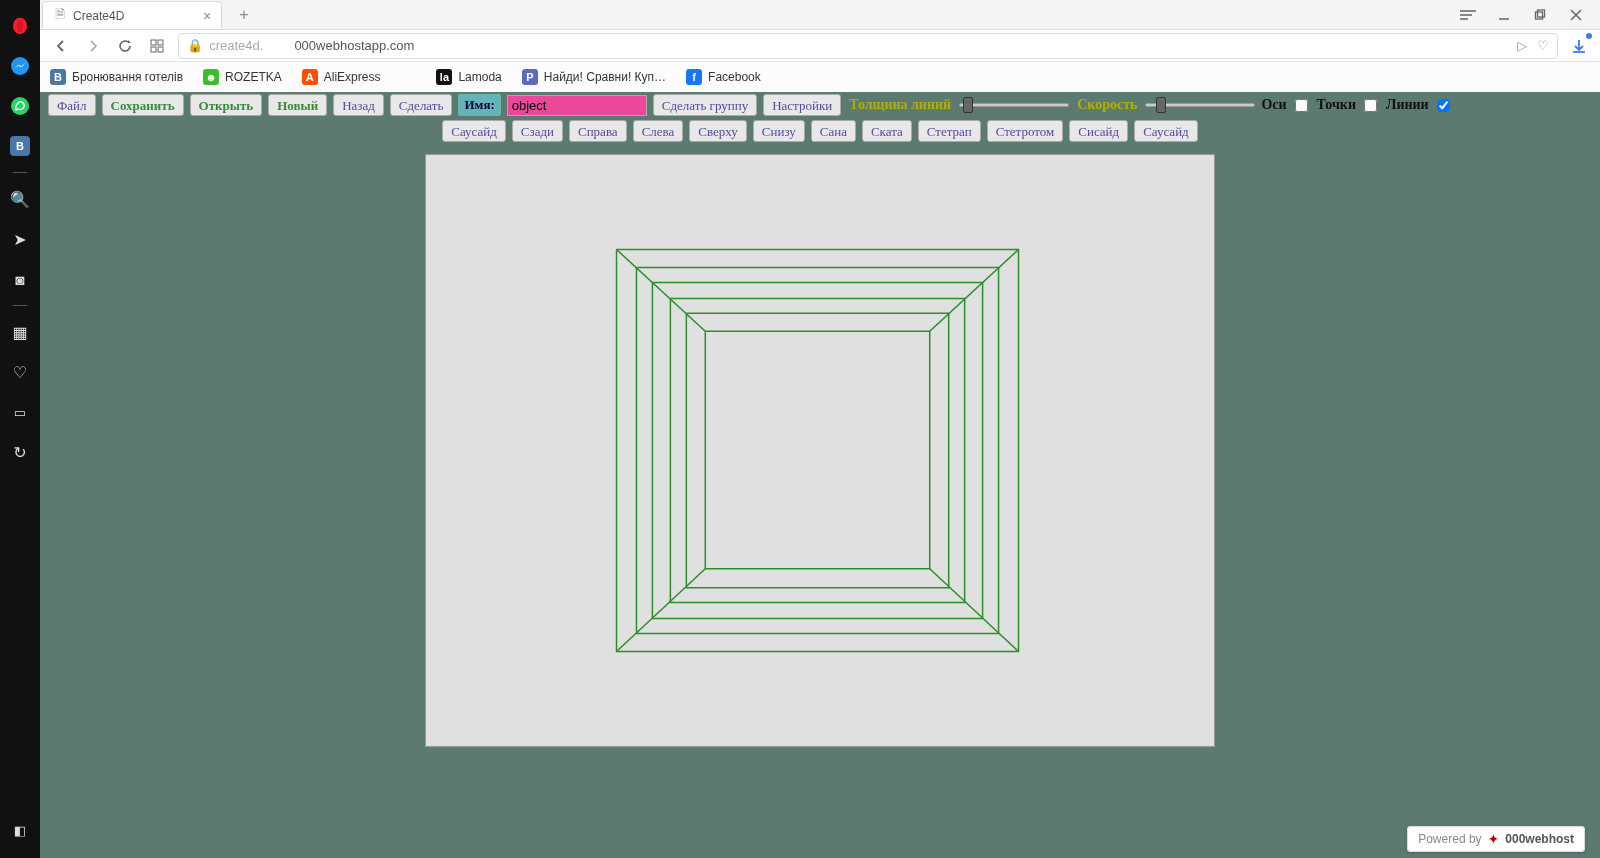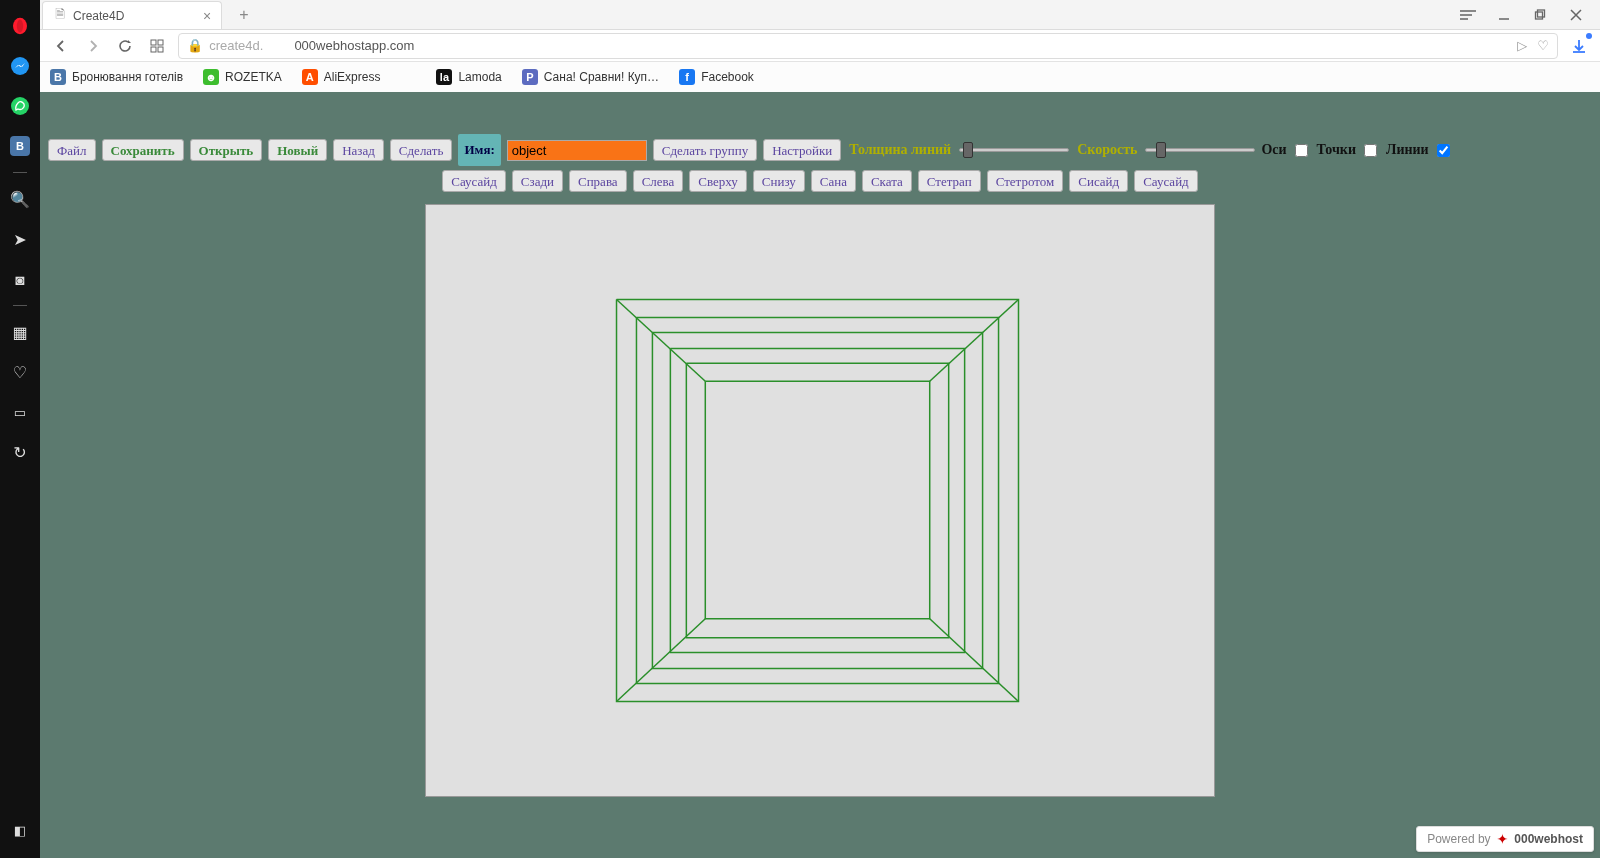--- a/index.html
+++ b/index.html
@@ -74,36 +74,36 @@
     background:#5c7a6f; 
     overflow:auto;
   }
   
   .page::-webkit-scrollbar { width:12px; }
   .page::-webkit-scrollbar-track { background:#e8e8e8; }
   .page::-webkit-scrollbar-thumb { background:#bfbfbf; border-radius:2px; }
 
   
   .tb-row { display:flex; flex-wrap:wrap; align-items:center; gap:6px; padding:2px 8px; }
-  .tb-row.row1 { justify-content:flex-start;margin-top:40px; }
+  .tb-row.row1 { justify-content:flex-start; }
   .tb-row.row2 { justify-content:center; }
 
   .btn {
     background:#e8e8e8; border:1px solid #aaa; border-radius:3px;
     padding:2px 8px; font-size:13px; color:#5c46a0; font-family:"Times New Roman", serif;
     display:inline-flex; align-items:center; height:22px; line-height:1;
   }
   .btn.green { color:#3a8a3a;font-weight:bold; }
   .btn.purple { color:#5c46a0; }
   .label-box {
     background:#64b5b5; color:#004; font-family:"Times New Roman", serif; font-weight:bold;
-    padding:2px 6px; border-radius:2px; display:inline-flex; align-items:center; height:32px;
+    padding:2px 6px; border-radius:2px; display:inline-flex; align-items:center; height:22px;
   }
   .text-input {
-    height:21px; border:1px solid #aaa; background:#f97316; font-size:13px; padding:0 4px;
+    height:21px; border:1px solid #aaa; background:#ec4899; font-size:13px; padding:0 4px;
     width:140px; font-family:Arial;
   }
   .yellow-label {
     color:#b0b000; font-family:"Times New Roman", serif; font-weight:bold; font-size:14px;
     display:inline-flex; align-items:center; padding:0 2px;
   }
   .slider-track {
     display:inline-block; position:relative; width:110px; height:4px; background:#ccc;
     border:1px solid #999; border-radius:2px; vertical-align:middle;
   }
@@ -119,21 +119,21 @@
   
   .canvas-wrap { display:flex; justify-content:center; padding:10px 0 60px 0; }
   .viewport {
     width:790px; height:593px; background:#e0e0e0; border:1px solid #999;
     display:flex; align-items:center; justify-content:center;
   }
   .bottom-ctl { text-align:center; color:#111; font-family:"Times New Roman", serif; font-size:14px; display:flex; align-items:center; justify-content:center; gap:6px; padding-bottom:4px; }
 
   
   .powered {
-    position:absolute; right:6px; bottom:6px; background:#fff; border:1px solid #ddd;
+    position:absolute; right:15px; bottom:6px; background:#fff; border:1px solid #ddd;
     padding:4px 10px; font-size:12px; color:#888; display:flex; align-items:center; gap:6px;
     border-radius:3px; box-shadow:0 1px 3px rgba(0,0,0,.15);
   }
   .powered .logo { color:#c00; font-size:14px; }
 </style>
 </head>
 <body>
 
 <div class="opera-sidebar">
   <div class="sb-icon">
@@ -277,21 +277,21 @@
       <div class="bm-item">
         <span class="bm-fav" style="background: rgb(255, 78, 0); color: rgb(255, 255, 255);">A</span>
         <span>AliExpress</span>
       </div>
       <div class="bm-item">
         <span class="bm-fav" style="background: rgb(17, 17, 17); color: rgb(255, 255, 255); margin-left: 36px;">la</span>
         <span>Lamoda</span>
       </div>
       <div class="bm-item">
         <span class="bm-fav" style="background: rgb(92, 107, 192); color: rgb(255, 255, 255);">P</span>
-        <span>Сана! Сравни! Куп…</span>
+        <span>Найди! Сравни! Куп…</span>
       </div>
       <div class="bm-item">
         <span class="bm-fav" style="background: rgb(24, 119, 242); color: rgb(255, 255, 255);">f</span>
         <span>Facebook</span>
       </div>
     </div>
 </div>
 
 <div class="page">
 

